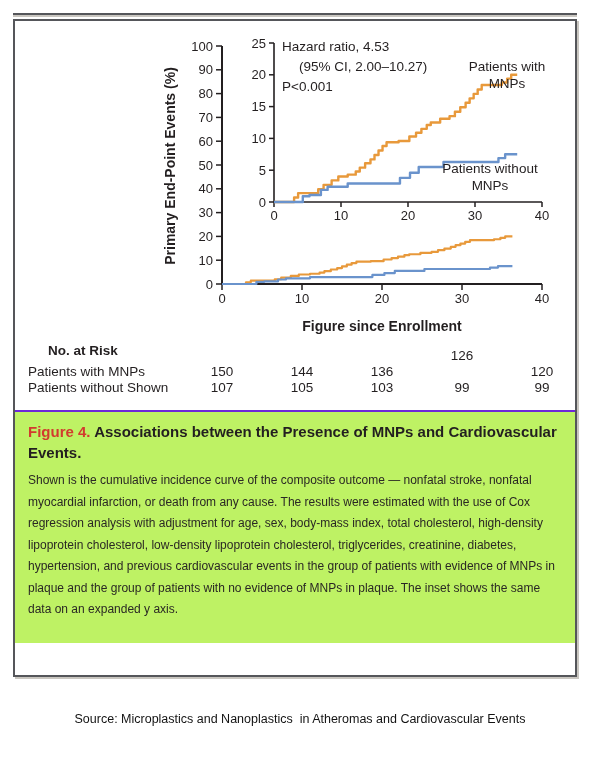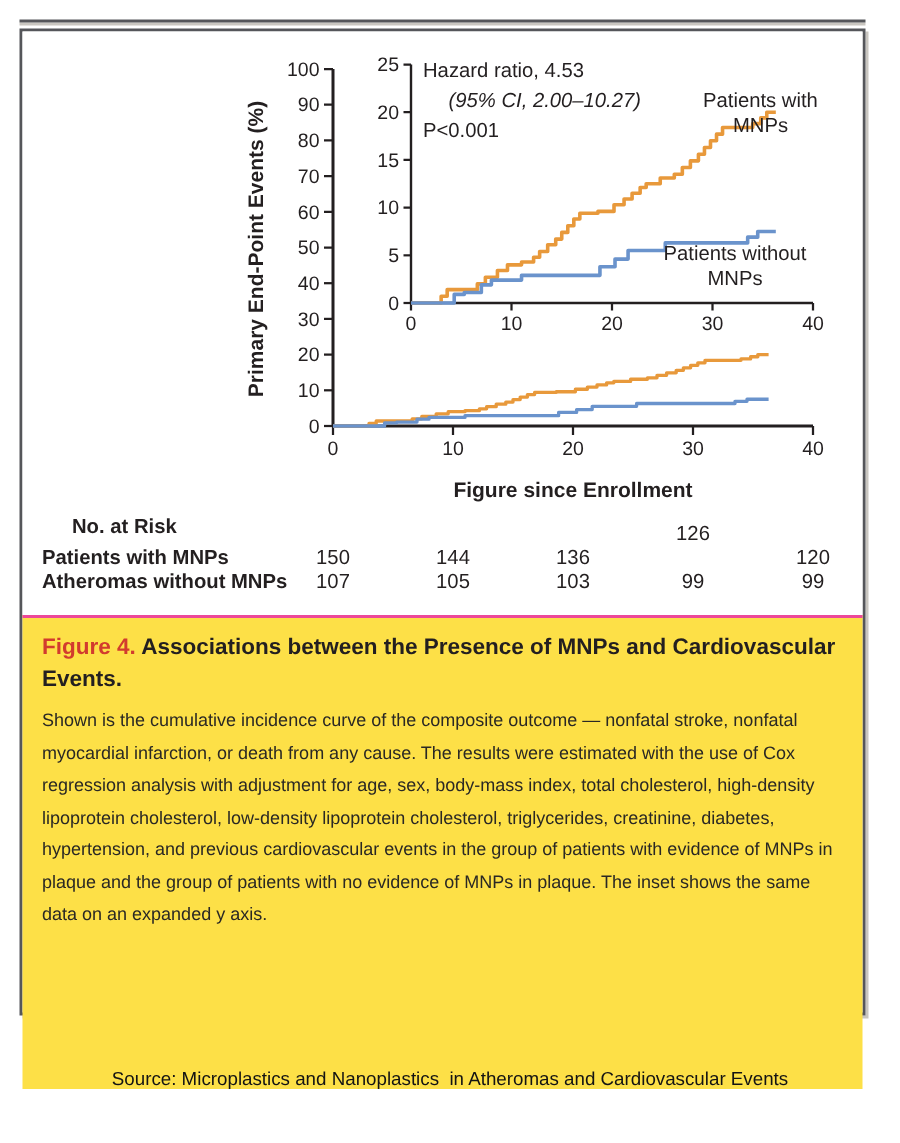--- a/index.html
+++ b/index.html
@@ -9,31 +9,31 @@
             background:#55565A;box-shadow:0 2px 0 #C9C6C0;}
   .figure-box{position:absolute;left:13px;top:19px;width:564px;height:658px;
               box-sizing:border-box;border:2px solid #55565A;background:#fff;
               box-shadow:2px 2px 0 #C9C6C0;}
   .chart-area{position:relative;width:560px;height:389px;background:#fff;}
   .chart-area svg{position:absolute;left:0;top:0;}
   .tlab{font-size:13px;fill:#231F20;font-family:"Liberation Sans",sans-serif;}
   .y-title{position:absolute;left:155px;top:145px;transform:translate(-50%,-50%) rotate(-90deg);
            white-space:nowrap;font-weight:bold;font-size:14px;}
   .hazard{position:absolute;left:267px;top:16px;font-size:13.5px;line-height:20px;}
-  .hazard .ind{padding-left:17px;font-style:italic;}
+  .hazard .ind{padding-left:17px;}
   .series-label{position:absolute;width:160px;text-align:center;font-size:13.5px;line-height:17px;}
   .label-with{left:412px;top:15px;margin-top:22px;}
   .label-without{left:395px;top:139px;}
   .x-title{position:absolute;left:207px;top:297px;width:320px;text-align:center;
            font-weight:bold;font-size:14px;}
   .risk-header{position:absolute;left:13px;top:322px;font-weight:bold;font-size:13.5px;padding-left:20px;}
-  .risk-label{position:absolute;left:13px;font-size:13.5px;font-weight:bold;}
+  .risk-label{position:absolute;left:13px;font-size:13.5px;}
   .risk-count{position:absolute;width:56px;text-align:center;font-size:13.5px;}
-  .caption-area{position:absolute;left:0;top:389px;width:560px;height:316px;box-sizing:border-box;
-                background:#fde047;border-top:2px solid #ec4899;padding:9px 14px 0 13px;}
+  .caption-area{position:absolute;left:0;top:389px;width:560px;height:233px;box-sizing:border-box;
+                background:#bef264;border-top:2px solid #6d28d9;padding:9px 14px 0 13px;}
   .cap-title{margin:0 0 7px 0;font-size:15px;font-weight:bold;line-height:21px;color:#231F20;}
   .fig-label{color:#D23B2E;}
   .cap-body{margin:0;font-size:12px;line-height:21.5px;color:#2A2824;}
   .source-line{position:absolute;left:0;top:712px;width:600px;text-align:center;
                font-size:12.5px;color:#131313;white-space:pre;}
 </style>
 </head>
 <body>
 
 <div class="page">
@@ -121,21 +121,21 @@
 
       <div class="series-label label-without">
         <div>Patients without</div>
         <div>MNPs</div>
       </div>
 
       <div class="x-title">Figure since Enrollment</div>
 
       <div class="risk-header">No. at Risk</div>
       <div class="risk-label" style="top:343px;">Patients with MNPs</div>
-      <div class="risk-label" style="top:358.5px;">Atheromas without MNPs</div>
+      <div class="risk-label" style="top:358.5px;">Patients without Shown</div>
 
     <div class="risk-count" style="left: 179px; top: 343px;">150</div>
         <div class="risk-count" style="left: 259px; top: 343px;">144</div>
         <div class="risk-count" style="left: 339px; top: 343px;">136</div>
         <div class="risk-count" style="left: 419px; top: 327px;">126</div>
         <div class="risk-count" style="left: 499px; top: 343px;">120</div>
         <div class="risk-count" style="left: 179px; top: 358.5px;">107</div>
         <div class="risk-count" style="left: 259px; top: 358.5px;">105</div>
         <div class="risk-count" style="left: 339px; top: 358.5px;">103</div>
         <div class="risk-count" style="left: 419px; top: 358.5px;">99</div>

